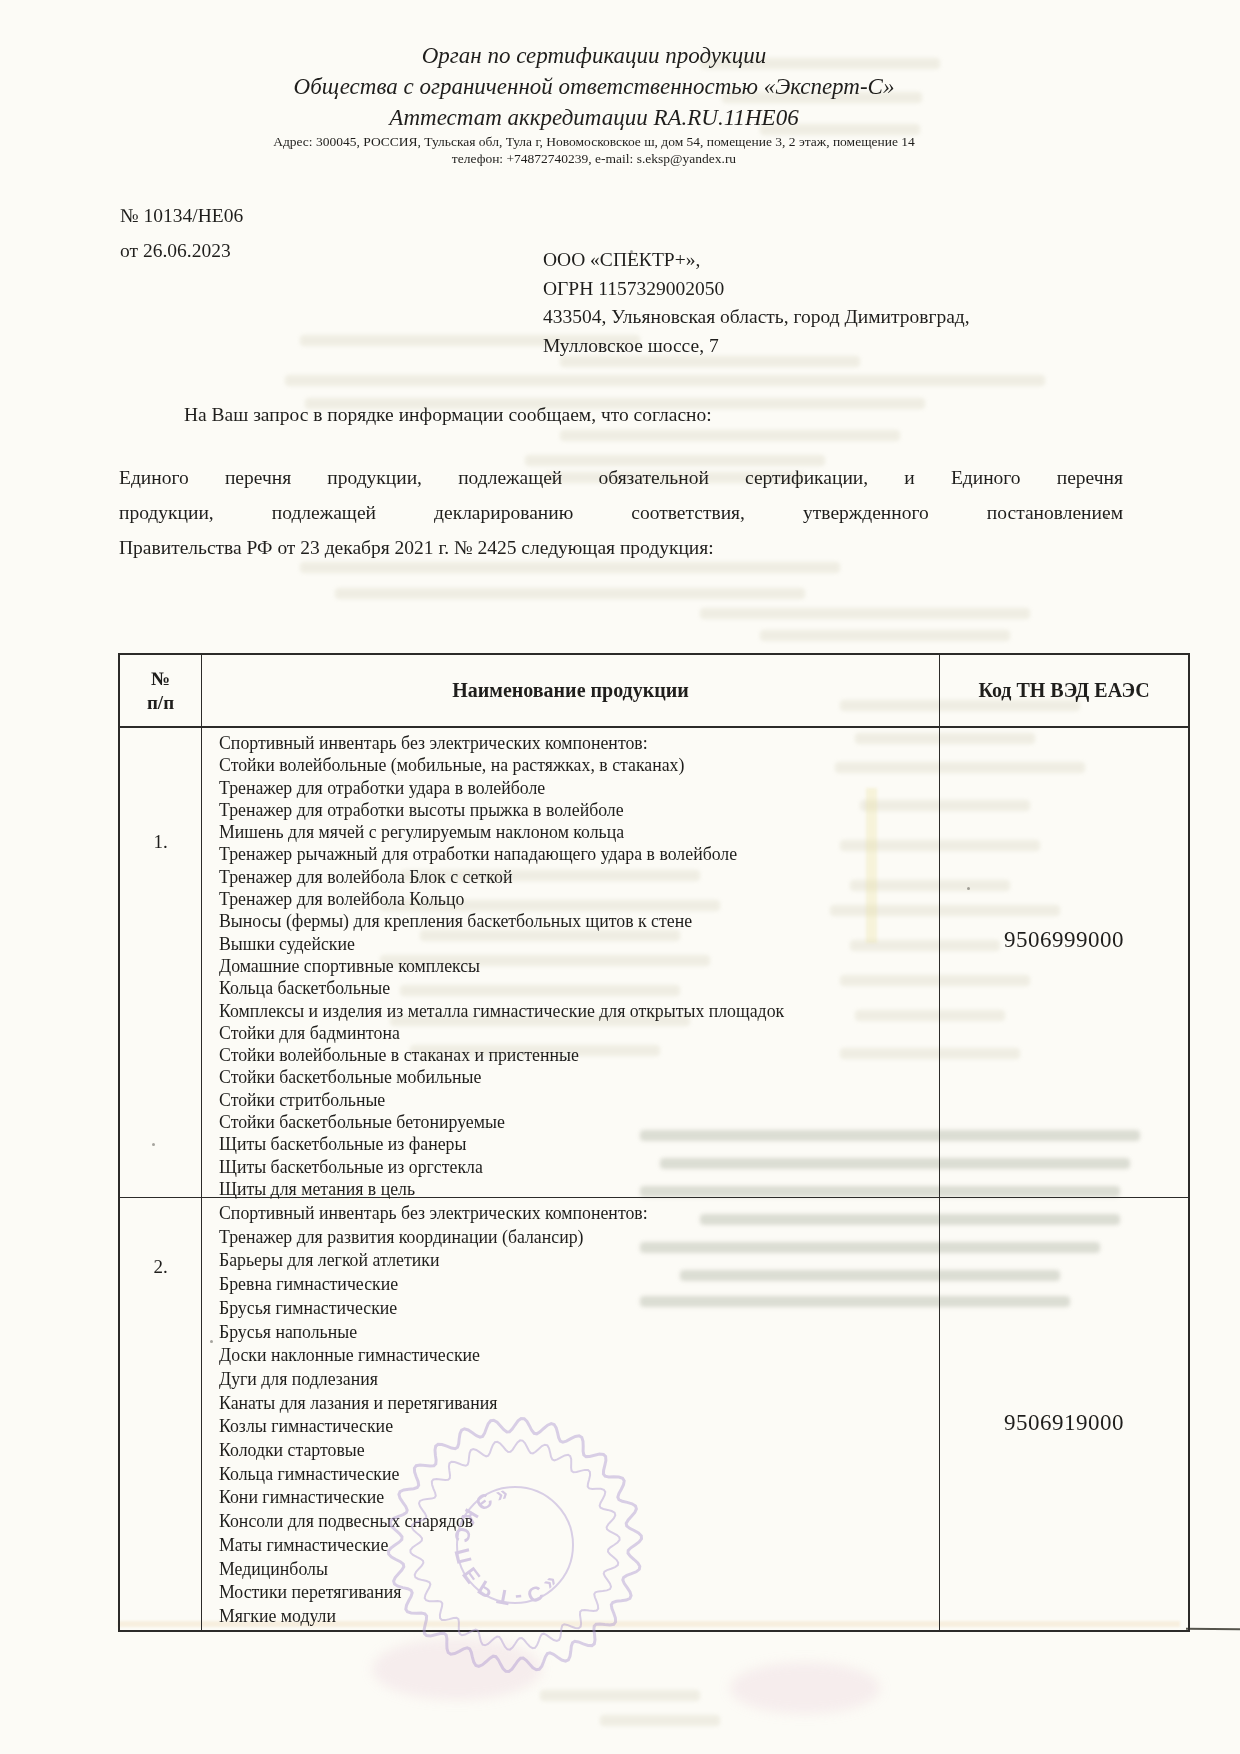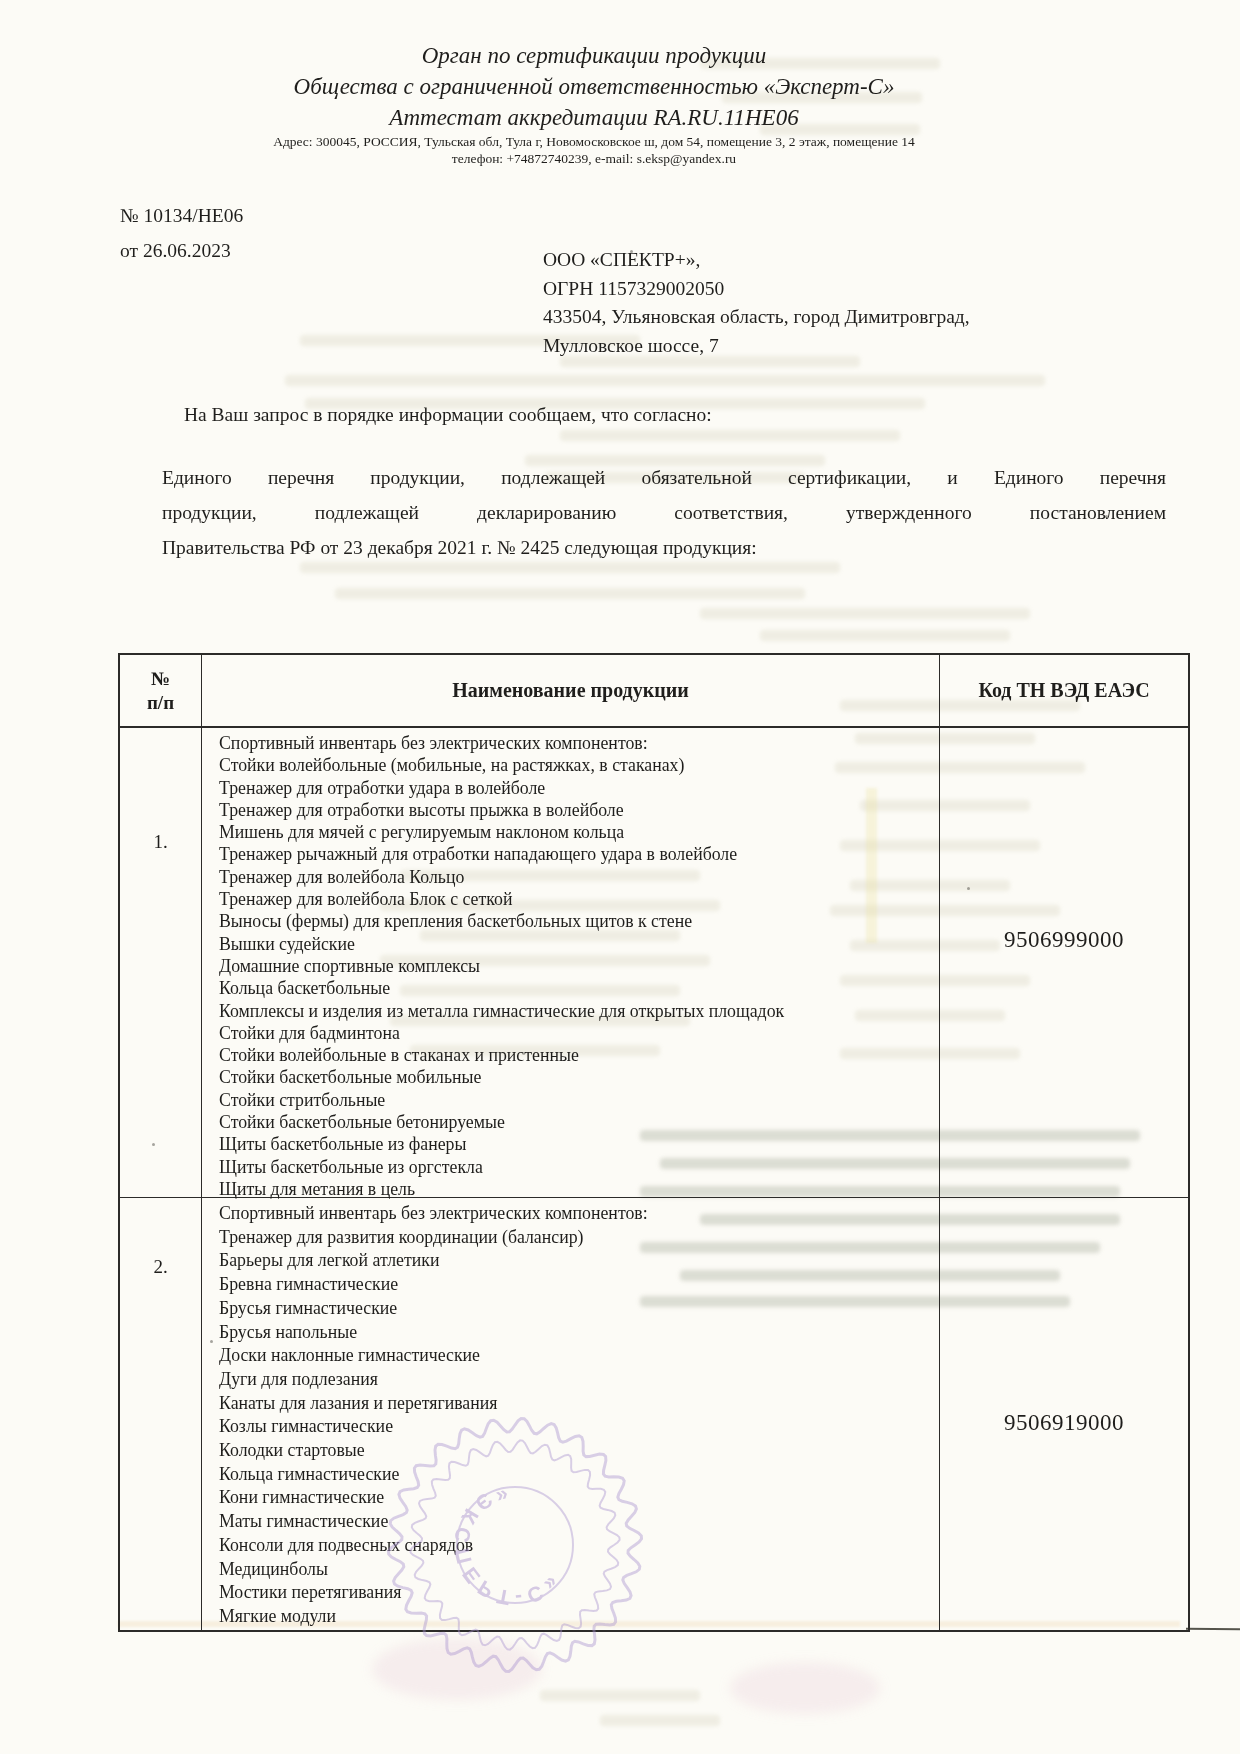--- a/index.html
+++ b/index.html
@@ -13,21 +13,21 @@
   }
   
   .letterhead{position:absolute;left:0;right:52px;top:40px;text-align:center;}
   .lh-big{font-size:23px;line-height:31px;font-style:italic;}
   .lh-small{font-size:13.5px;line-height:17px;}
   
   .refblock{position:absolute;left:120px;top:198px;font-size:19.5px;line-height:35px;}
   .recipient{position:absolute;left:543px;top:198px;font-size:19.5px;line-height:28.5px;margin-top:48px;}
   
   .intro{position:absolute;left:184px;top:404px;font-size:19.5px;}
-  .para{position:absolute;left:119px;top:461px;width:1004px;font-size:19.5px;line-height:34.8px;margin-left:43px;}
+  .para{position:absolute;left:119px;top:461px;width:1004px;font-size:19.5px;line-height:34.8px;}
   .jline{text-align:justify;text-align-last:justify;}
   .para .jline:last-child{text-align-last:left;}
   
   .ptable{position:absolute;left:118px;top:653px;width:1072px;border:2px solid #2c2b29;box-sizing:border-box;background:transparent;}
   .thead{display:flex;height:73px;border-bottom:2.5px solid #2c2b29;box-sizing:border-box;}
   .thead .cell{font-weight:bold;display:flex;align-items:center;justify-content:center;}
   .c1{width:82px;border-right:1.5px solid #2c2b29;box-sizing:border-box;flex:none;}
   .c2{width:738px;border-right:1.5px solid #2c2b29;box-sizing:border-box;flex:none;}
   .c3{width:248px;box-sizing:border-box;flex:none;text-align:right;}
   .numhead{flex-direction:column;font-size:19px;line-height:24px;}
@@ -157,22 +157,22 @@
       <div class="trow">
       <div class="c1">1.</div>
       <div class="c2 items">
         <div>
             <div class="item-line">Спортивный инвентарь без электрических компонентов:</div>
             <div class="item-line">Стойки волейбольные (мобильные, на растяжках, в стаканах)</div>
             <div class="item-line">Тренажер для отработки удара в волейболе</div>
             <div class="item-line">Тренажер для отработки высоты прыжка в волейболе</div>
             <div class="item-line">Мишень для мячей с регулируемым наклоном кольца</div>
             <div class="item-line">Тренажер рычажный для отработки нападающего удара в волейболе</div>
+            <div class="item-line">Тренажер для волейбола Блок с сеткой</div>
             <div class="item-line">Тренажер для волейбола Кольцо</div>
-            <div class="item-line">Тренажер для волейбола Блок с сеткой</div>
             <div class="item-line">Выносы (фермы) для крепления баскетбольных щитов к стене</div>
             <div class="item-line">Вышки судейские</div>
             <div class="item-line">Домашние спортивные комплексы</div>
             <div class="item-line">Кольца баскетбольные</div>
             <div class="item-line">Комплексы и изделия из металла гимнастические для открытых площадок</div>
             <div class="item-line">Стойки для бадминтона</div>
             <div class="item-line">Стойки волейбольные в стаканах и пристенные</div>
             <div class="item-line">Стойки баскетбольные мобильные</div>
             <div class="item-line">Стойки стритбольные</div>
             <div class="item-line">Стойки баскетбольные бетонируемые</div>
@@ -193,22 +193,22 @@
             <div class="item-line">Бревна гимнастические</div>
             <div class="item-line">Брусья гимнастические</div>
             <div class="item-line">Брусья напольные</div>
             <div class="item-line">Доски наклонные гимнастические</div>
             <div class="item-line">Дуги для подлезания</div>
             <div class="item-line">Канаты для лазания и перетягивания</div>
             <div class="item-line">Козлы гимнастические</div>
             <div class="item-line">Колодки стартовые</div>
             <div class="item-line">Кольца гимнастические</div>
             <div class="item-line">Кони гимнастические</div>
+            <div class="item-line">Консоли для подвесных снарядов</div>
             <div class="item-line">Маты гимнастические</div>
-            <div class="item-line">Консоли для подвесных снарядов</div>
             <div class="item-line">Медицинболы</div>
             <div class="item-line">Мостики перетягивания</div>
             <div class="item-line">Мягкие модули</div>
           </div>
       </div>
       <div class="c3">9506919000</div>
     </div>
     </div>
 </div>
 

